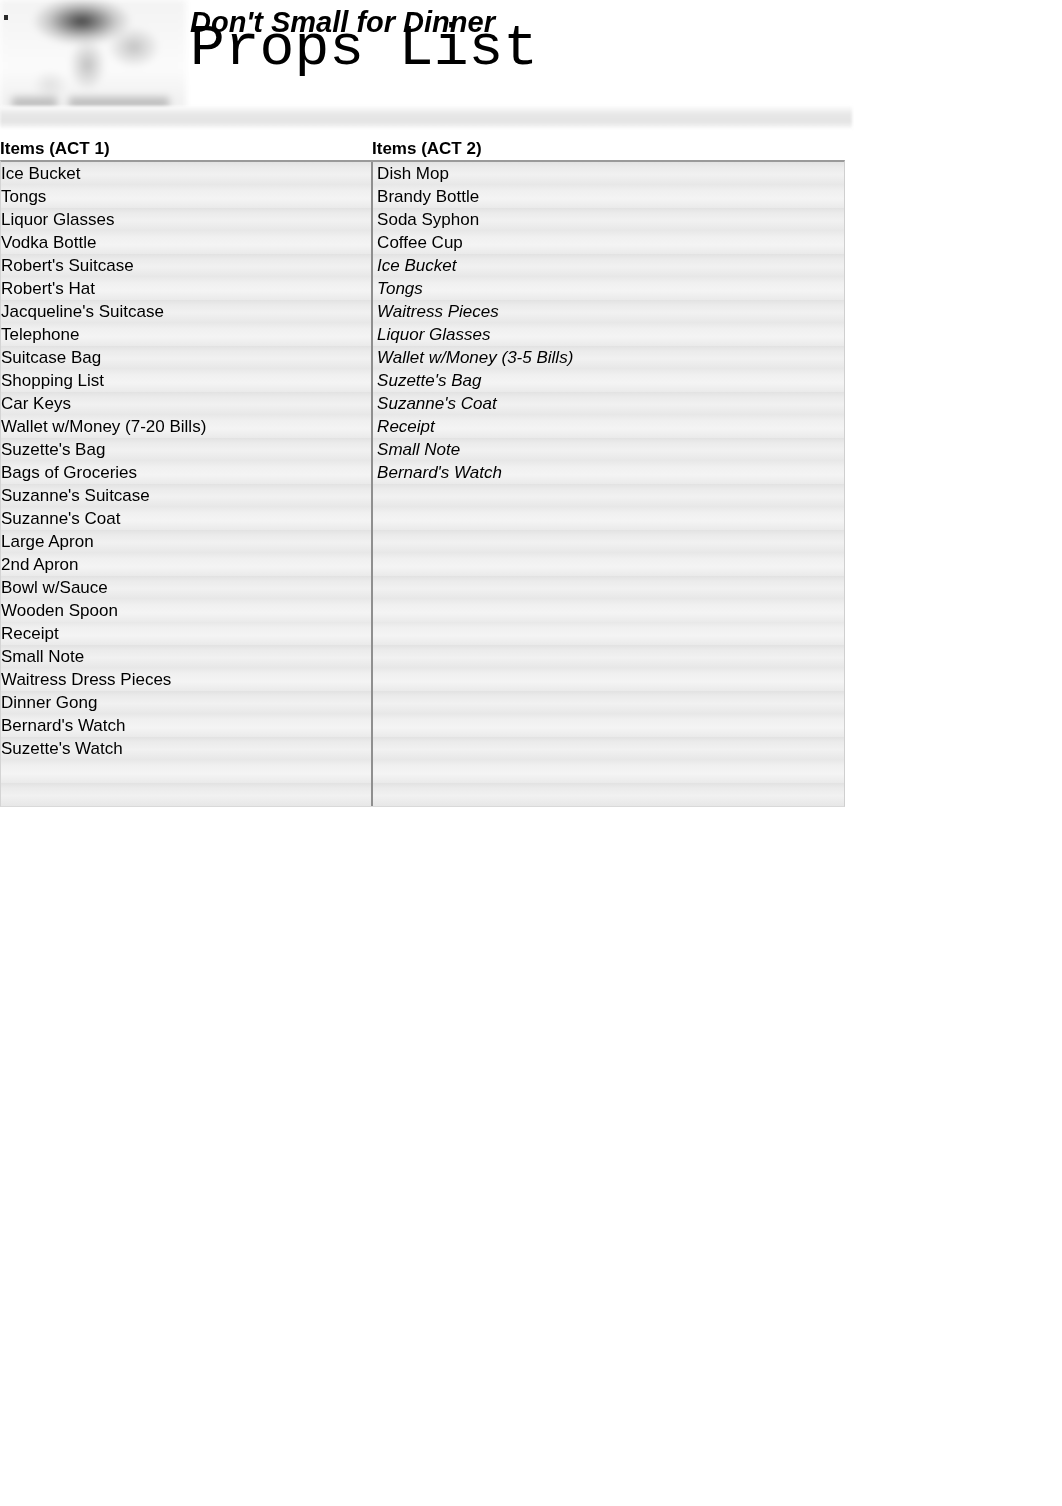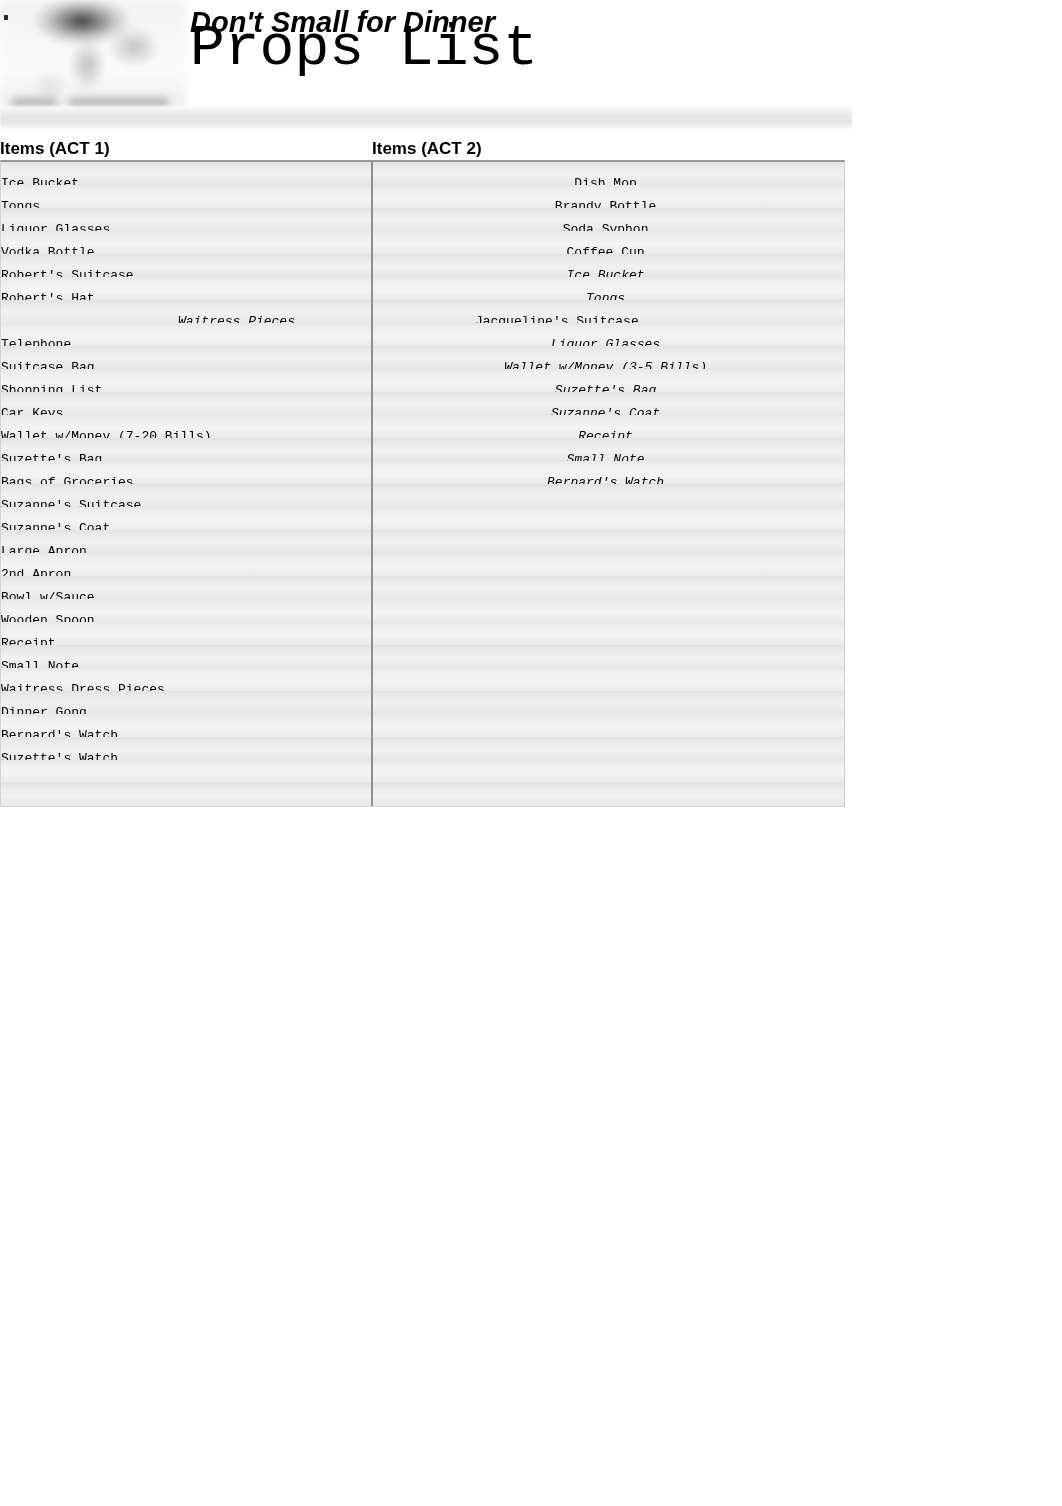--- a/index.html
+++ b/index.html
@@ -149,29 +149,28 @@
     display: flex;
     height: 23px;
     box-sizing: border-box;
     background: linear-gradient(180deg, #e2e2e2 0%, #ebebeb 22%, #f1f1f1 55%, #e7e7e7 100%);
   }
   .row.alt {
     background: linear-gradient(180deg, #e8e8e8 0%, #f0f0f0 25%, #f4f4f4 60%, #eaeaea 100%);
   }
   .cell {
     box-sizing: border-box;
-    font-size: 13px;
+    font-size: 17px;
     line-height: 23px;
     white-space: nowrap;
     overflow: hidden;
-    padding: 10px;
-    font-family: Liberation Mono, monospace;
+    padding: 0;
   }
   .cell.c1 { width: 370px; padding-left: 0px; }
-  .cell.c2 { width: 475px; padding-left: 7px; text-align: center; }
+  .cell.c2 { width: 475px; padding-left: 7px; }
   .cell.ital { font-style: italic; }
 </style>
 </head>
 <body>
 
 <div class="header">
 
   <div class="logo">
     <div class="logo-footer-text"></div>
   </div>
@@ -212,22 +211,22 @@
       </div>
       <div class="row">
         <div class="cell c1">Robert's Suitcase</div>
         <div class="cell c2 ital">Ice Bucket</div>
       </div>
       <div class="row alt">
         <div class="cell c1">Robert's Hat</div>
         <div class="cell c2 ital">Tongs</div>
       </div>
       <div class="row">
+        <div class="cell c1">Jacqueline's Suitcase</div>
         <div class="cell c2 ital">Waitress Pieces</div>
-        <div class="cell c1">Jacqueline's Suitcase</div>
       </div>
       <div class="row alt">
         <div class="cell c1">Telephone</div>
         <div class="cell c2 ital">Liquor Glasses</div>
       </div>
       <div class="row">
         <div class="cell c1">Suitcase Bag</div>
         <div class="cell c2 ital">Wallet w/Money (3-5 Bills)</div>
       </div>
       <div class="row alt">

